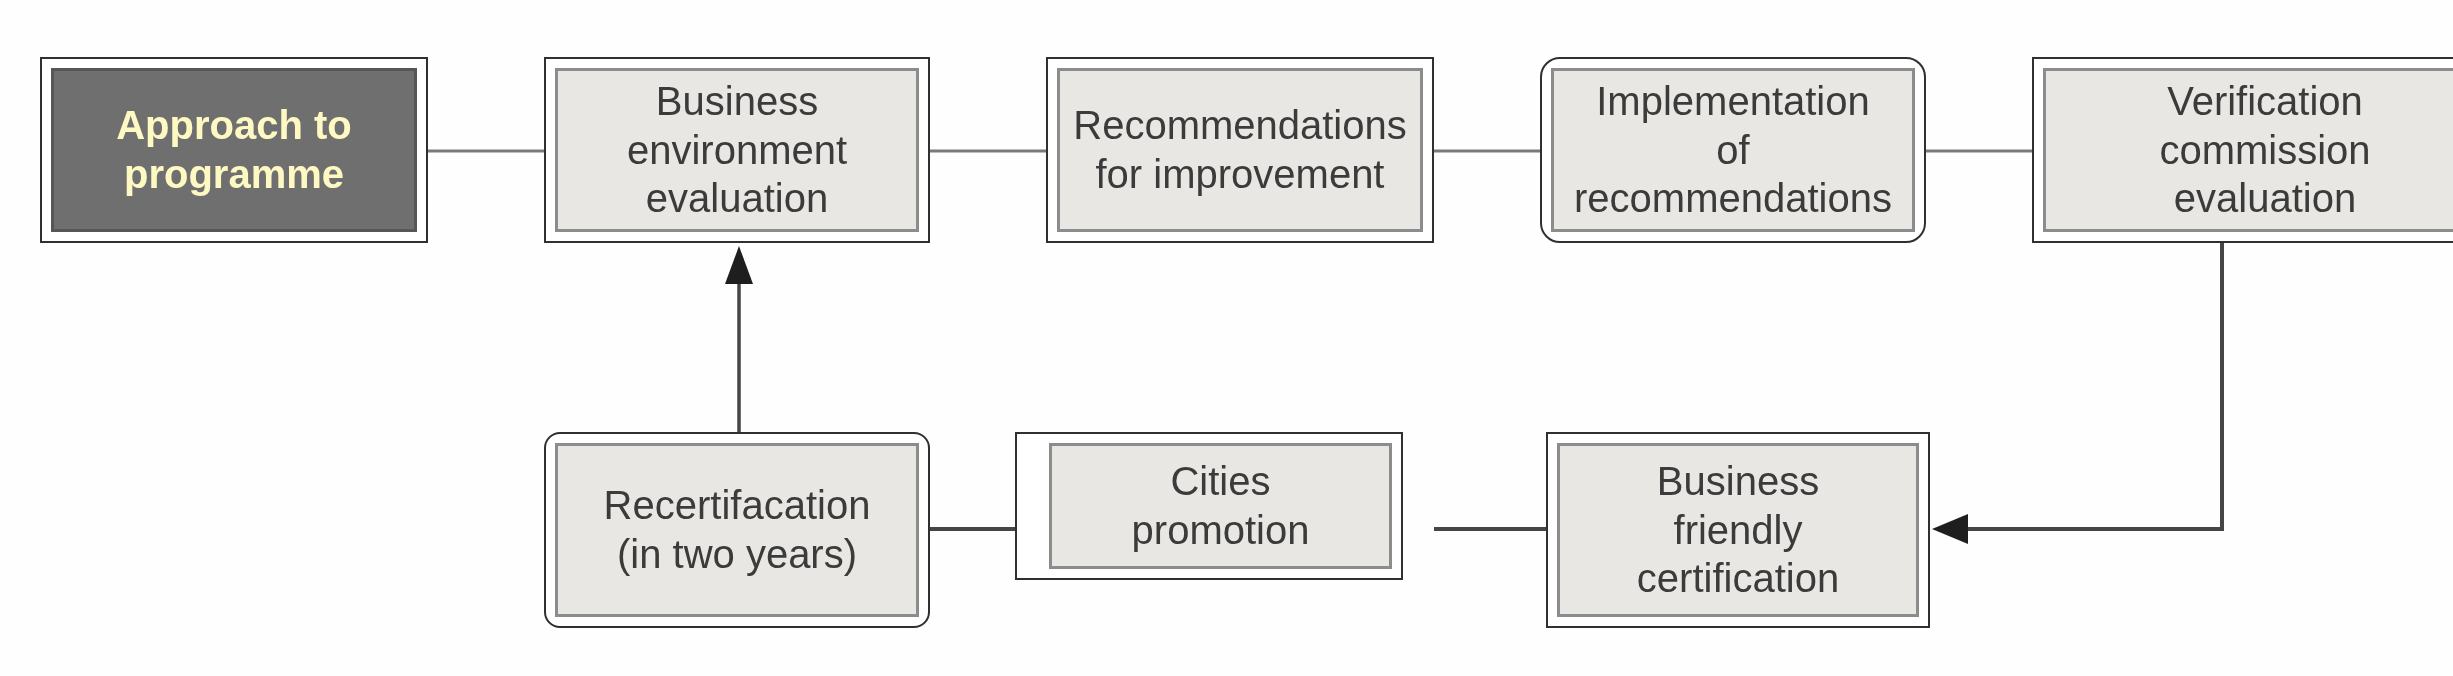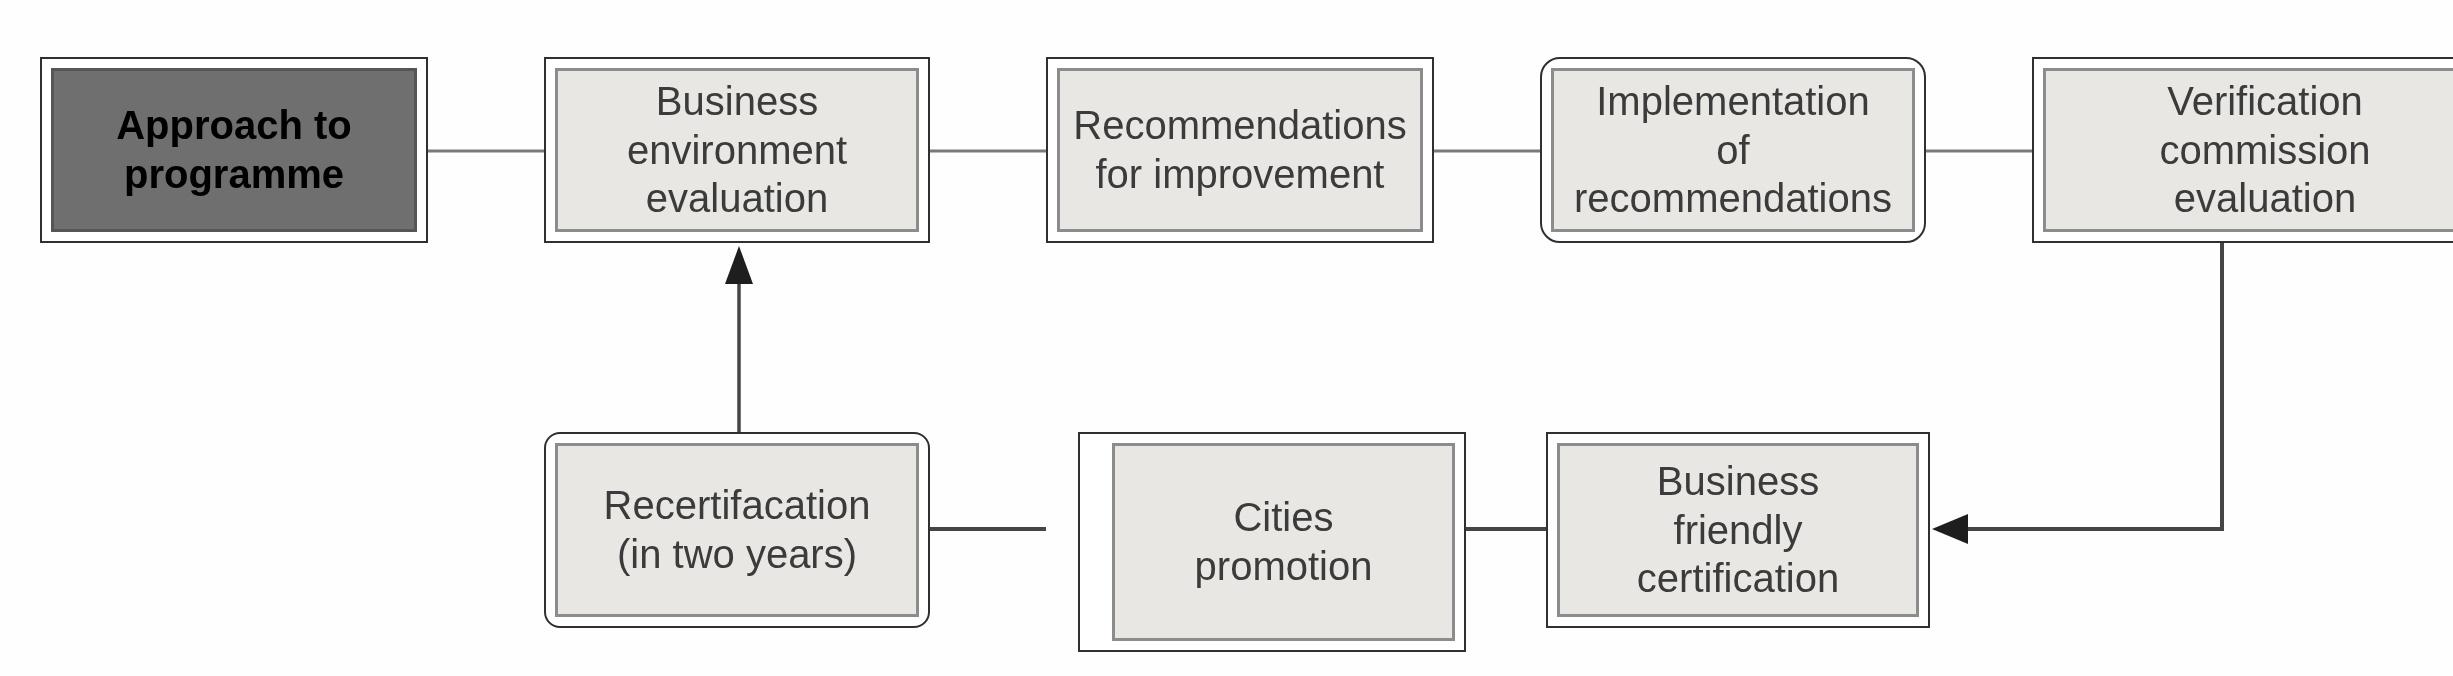--- a/index.html
+++ b/index.html
@@ -35,32 +35,32 @@
     align-items: center;
     justify-content: center;
     text-align: center;
     font-size: 40px;
     line-height: 1.22;
     white-space: pre-line;
   }
   .node.dark .inner {
     background: #6f6f6f;
     border-color: #565656;
-    color: #000000;
+    color: #fef9c3;
     font-weight: bold;
   }
   
   .n-approach       { left: 40px;   top: 57px;  width: 388px; height: 186px; }
   .n-business-env   { left: 544px;  top: 57px;  width: 386px; height: 186px; }
   .n-recommend      { left: 1046px; top: 57px;  width: 388px; height: 186px; }
   .n-implementation { left: 1540px; top: 57px;  width: 386px; height: 186px; border-radius: 20px; }
   .n-verification   { left: 2032px; top: 57px;  width: 466px; height: 186px; }
   
   .n-recert         { left: 544px;  top: 432px; width: 386px; height: 196px; border-radius: 16px; }
-  .n-cities         { left: 1078px; top: 432px; width: 388px; height: 220px; padding-left: 32px; }
+  .n-cities         { left: 1015px; top: 432px; width: 388px; height: 148px; padding-left: 32px; }
   .n-certification  { left: 1546px; top: 432px; width: 384px; height: 196px; }
 </style>
 </head>
 <body>
 
 <div id="canvas">
 
   <svg id="connector-layer" viewBox="0 0 2453 676" xmlns="http://www.w3.org/2000/svg">
 
     <line x1="428" y1="151" x2="544" y2="151" stroke="#7a7a7a" stroke-width="3"></line>

